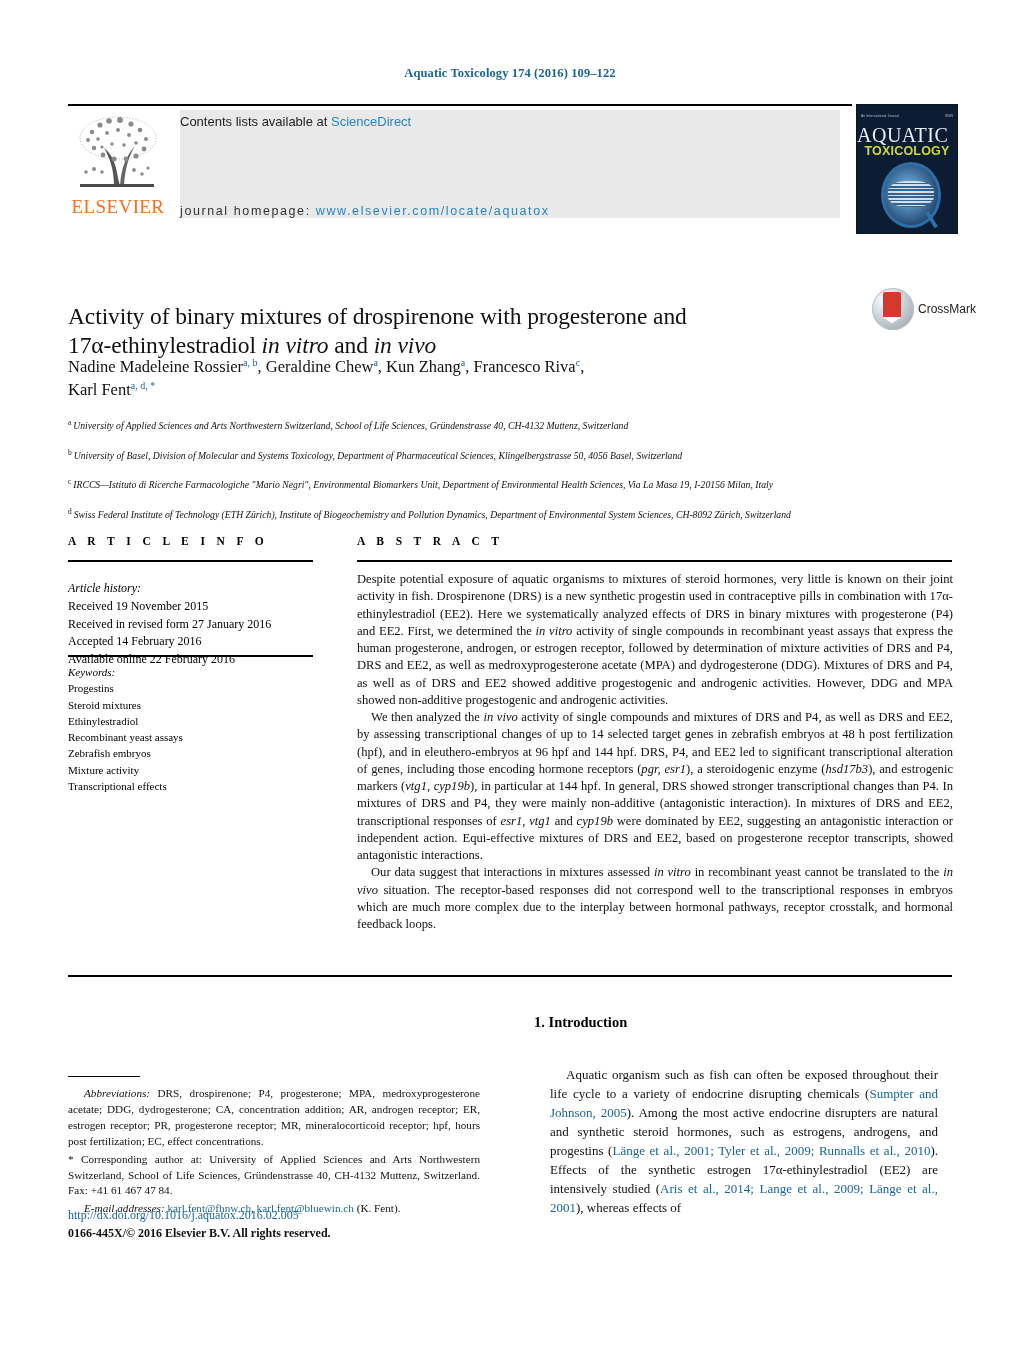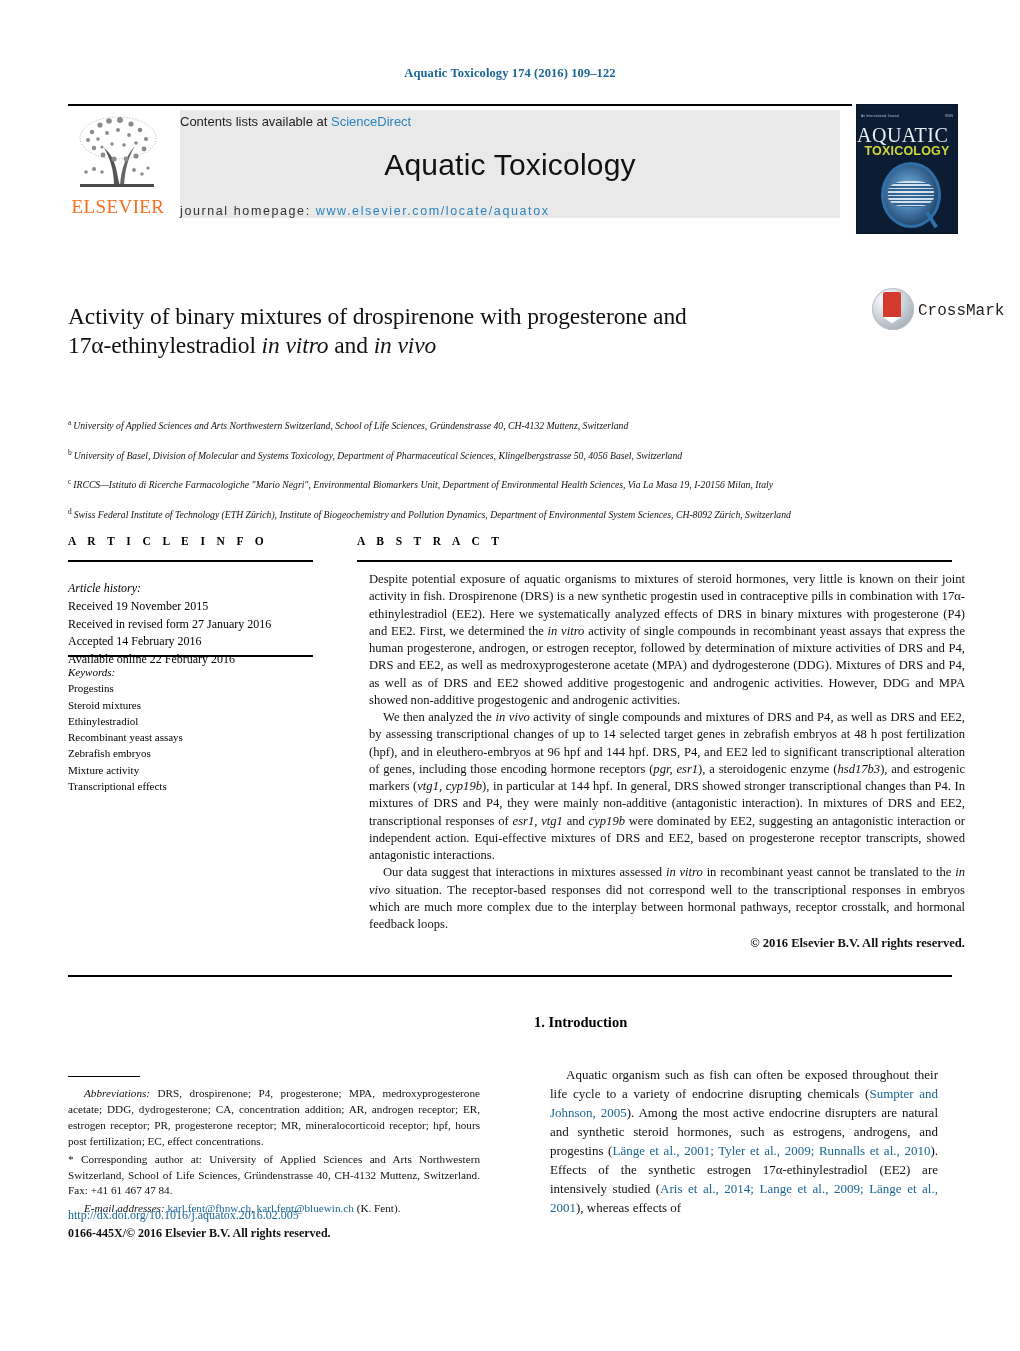--- a/index.html
+++ b/index.html
@@ -224,22 +224,22 @@
     left: 11px; top: 4px;
     width: 18px; height: 34px;
     background: linear-gradient(to bottom, #d4392e 0%, #d4392e 74%, #ffffff 74%, #ffffff 100%);
     border-radius: 2px 2px 0 0;
     clip-path: polygon(0 0, 100% 0, 100% 74%, 50% 92%, 0 74%);
   }
   .cm-text {
     position: absolute;
     left: 46px;
     top: 14px;
-    font-family: Liberation Mono, monospace;
-    font-size: 16px;
+    font-family: Liberation Sans, sans-serif;
+    font-size: 12px;
     color: #222;
   }
 
   
   .authors {
     position: absolute;
     left: 68px;
     top: 355px;
     width: 790px;
     font-family: "Liberation Serif", serif;
@@ -335,21 +335,21 @@
     position: absolute;
     left: 357px;
     top: 535px;
     font-family: "Liberation Serif", serif;
     font-weight: bold;
     font-size: 11.5px;
     letter-spacing: 4.4px;
   }
   .abstract {
     position: absolute;
-    left: 369px;
+    left: 357px;
     top: 571px;
     width: 596px;
     font-family: "Liberation Serif", serif;
     font-size: 12.6px;
     line-height: 1.37;
     text-align: justify;
     color: #111;
   }
   .abstract p {
     margin: 0;
@@ -428,21 +428,20 @@
 
   <div class="runhead">Aquatic Toxicology 174 (2016) 109–122</div>
 
   <div class="hdr-rule"></div>
   <div class="hdr-band"></div>
 
   <div class="hdr-contents">
     <span>Contents lists available at </span><span class="sd">ScienceDirect</span>
   </div>
 
-  <div class="hdr-journal">Aquatic Toxicology</div>
 
   <div class="hdr-home">
     <span>journal homepage: </span><span class="url">www.elsevier.com/locate/aquatox</span>
   </div>
 
   <div class="elsevier">
     <div class="els-tree">
       <svg width="86" height="82" viewBox="0 0 86 82" aria-hidden="true">
         <g fill="#6b6b6b">
           <ellipse cx="44" cy="26" rx="38" ry="21" fill="none" stroke="#7a7a7a" stroke-width="0.6" stroke-dasharray="1 2"></ellipse>
@@ -499,20 +498,24 @@
   <h1 class="title">
     <span>Activity of binary mixtures of drospirenone with progesterone and</span><br>
     <span>17α-ethinylestradiol </span><i>in vitro</i><span> and </span><i>in vivo</i>
   </h1>
 
   <div class="crossmark">
     <div class="cm-badge"></div>
     <div class="cm-text">CrossMark</div>
   </div>
 
+  <div class="authors">
+    <span>Nadine Madeleine Rossier</span><sup>a, b</sup>, <span>Geraldine Chew</span><sup>a</sup>, <span>Kun Zhang</span><sup>a</sup>, <span>Francesco Riva</span><sup>c</sup>,<br>
+    <span>Karl Fent</span><sup class="star">a, d, *</sup>
+  </div>
 
   <div class="affils">
     <div class="row"><sup>a</sup><span>University of Applied Sciences and Arts Northwestern Switzerland, School of Life Sciences, Gründenstrasse 40, CH-4132 Muttenz, Switzerland</span></div>
     <div class="row"><sup>b</sup><span>University of Basel, Division of Molecular and Systems Toxicology, Department of Pharmaceutical Sciences, Klingelbergstrasse 50, 4056 Basel, Switzerland</span></div>
     <div class="row"><sup>c</sup><span>IRCCS—Istituto di Ricerche Farmacologiche "Mario Negri", Environmental Biomarkers Unit, Department of Environmental Health Sciences, Via La Masa 19, I-20156 Milan, Italy</span></div>
     <div class="row"><sup>d</sup><span>Swiss Federal Institute of Technology (ETH Zürich), Institute of Biogeochemistry and Pollution Dynamics, Department of Environmental System Sciences, CH-8092 Zürich, Switzerland</span></div>
   </div>
 
   <div class="info-head">A R T I C L E  I N F O</div>
   <div class="rule-info-top"></div>
@@ -534,21 +537,20 @@
     <div>Mixture activity</div>
     <div>Transcriptional effects</div>
   </div>
 
   <div class="abs-head">A B S T R A C T</div>
   <div class="rule-abs-top"></div>
   <div class="abstract">
     <p><span>Despite potential exposure of aquatic organisms to mixtures of steroid hormones, very little is known on their joint activity in fish. Drospirenone (DRS) is a new synthetic progestin used in contraceptive pills in combination with 17α-ethinylestradiol (EE2). Here we systematically analyzed effects of DRS in binary mixtures with progesterone (P4) and EE2. First, we determined the </span><i>in vitro</i><span> activity of single compounds in recombinant yeast assays that express the human progesterone, androgen, or estrogen receptor, followed by determination of mixture activities of DRS and P4, DRS and EE2, as well as medroxyprogesterone acetate (MPA) and dydrogesterone (DDG). Mixtures of DRS and P4, as well as of DRS and EE2 showed additive progestogenic and androgenic activities. However, DDG and MPA showed non-additive progestogenic and androgenic activities.</span></p>
     <p><span>We then analyzed the </span><i>in vivo</i><span> activity of single compounds and mixtures of DRS and P4, as well as DRS and EE2, by assessing transcriptional changes of up to 14 selected target genes in zebrafish embryos at 48 h post fertilization (hpf), and in eleuthero-embryos at 96 hpf and 144 hpf. DRS, P4, and EE2 led to significant transcriptional alteration of genes, including those encoding hormone receptors (</span><i>pgr, esr1</i><span>), a steroidogenic enzyme (</span><i>hsd17b3</i><span>), and estrogenic markers (</span><i>vtg1, cyp19b</i><span>), in particular at 144 hpf. In general, DRS showed stronger transcriptional changes than P4. In mixtures of DRS and P4, they were mainly non-additive (antagonistic interaction). In mixtures of DRS and EE2, transcriptional responses of </span><i>esr1, vtg1</i><span> and </span><i>cyp19b</i><span> were dominated by EE2, suggesting an antagonistic interaction or independent action. Equi-effective mixtures of DRS and EE2, based on progesterone receptor transcripts, showed antagonistic interactions.</span></p>
     <p><span>Our data suggest that interactions in mixtures assessed </span><i>in vitro</i><span> in recombinant yeast cannot be translated to the </span><i>in vivo</i><span> situation. The receptor-based responses did not correspond well to the transcriptional responses in embryos which are much more complex due to the interplay between hormonal pathways, receptor crosstalk, and hormonal feedback loops.</span></p>
-    <div class="abs-copy">© 2016 Elsevier B.V. All rights reserved.</div>
   </div>
 
   <div class="rule-bottom"></div>
 
   <div class="intro-head">1.  Introduction</div>
   <div class="intro-body">
     <p><span>Aquatic organism such as fish can often be exposed throughout their life cycle to a variety of endocrine disrupting chemicals (</span><span class="cite">Sumpter and Johnson, 2005</span><span>). Among the most active endocrine disrupters are natural and synthetic steroid hormones, such as estrogens, androgens, and progestins (</span><span class="cite">Länge et al., 2001; Tyler et al., 2009; Runnalls et al., 2010</span><span>). Effects of the synthetic estrogen 17α-ethinylestradiol (EE2) are intensively studied (</span><span class="cite">Aris et al., 2014; Lange et al., 2009; Länge et al., 2001</span><span>), whereas effects of</span></p>
   </div>
 
   <div class="rule-footnote"></div>

